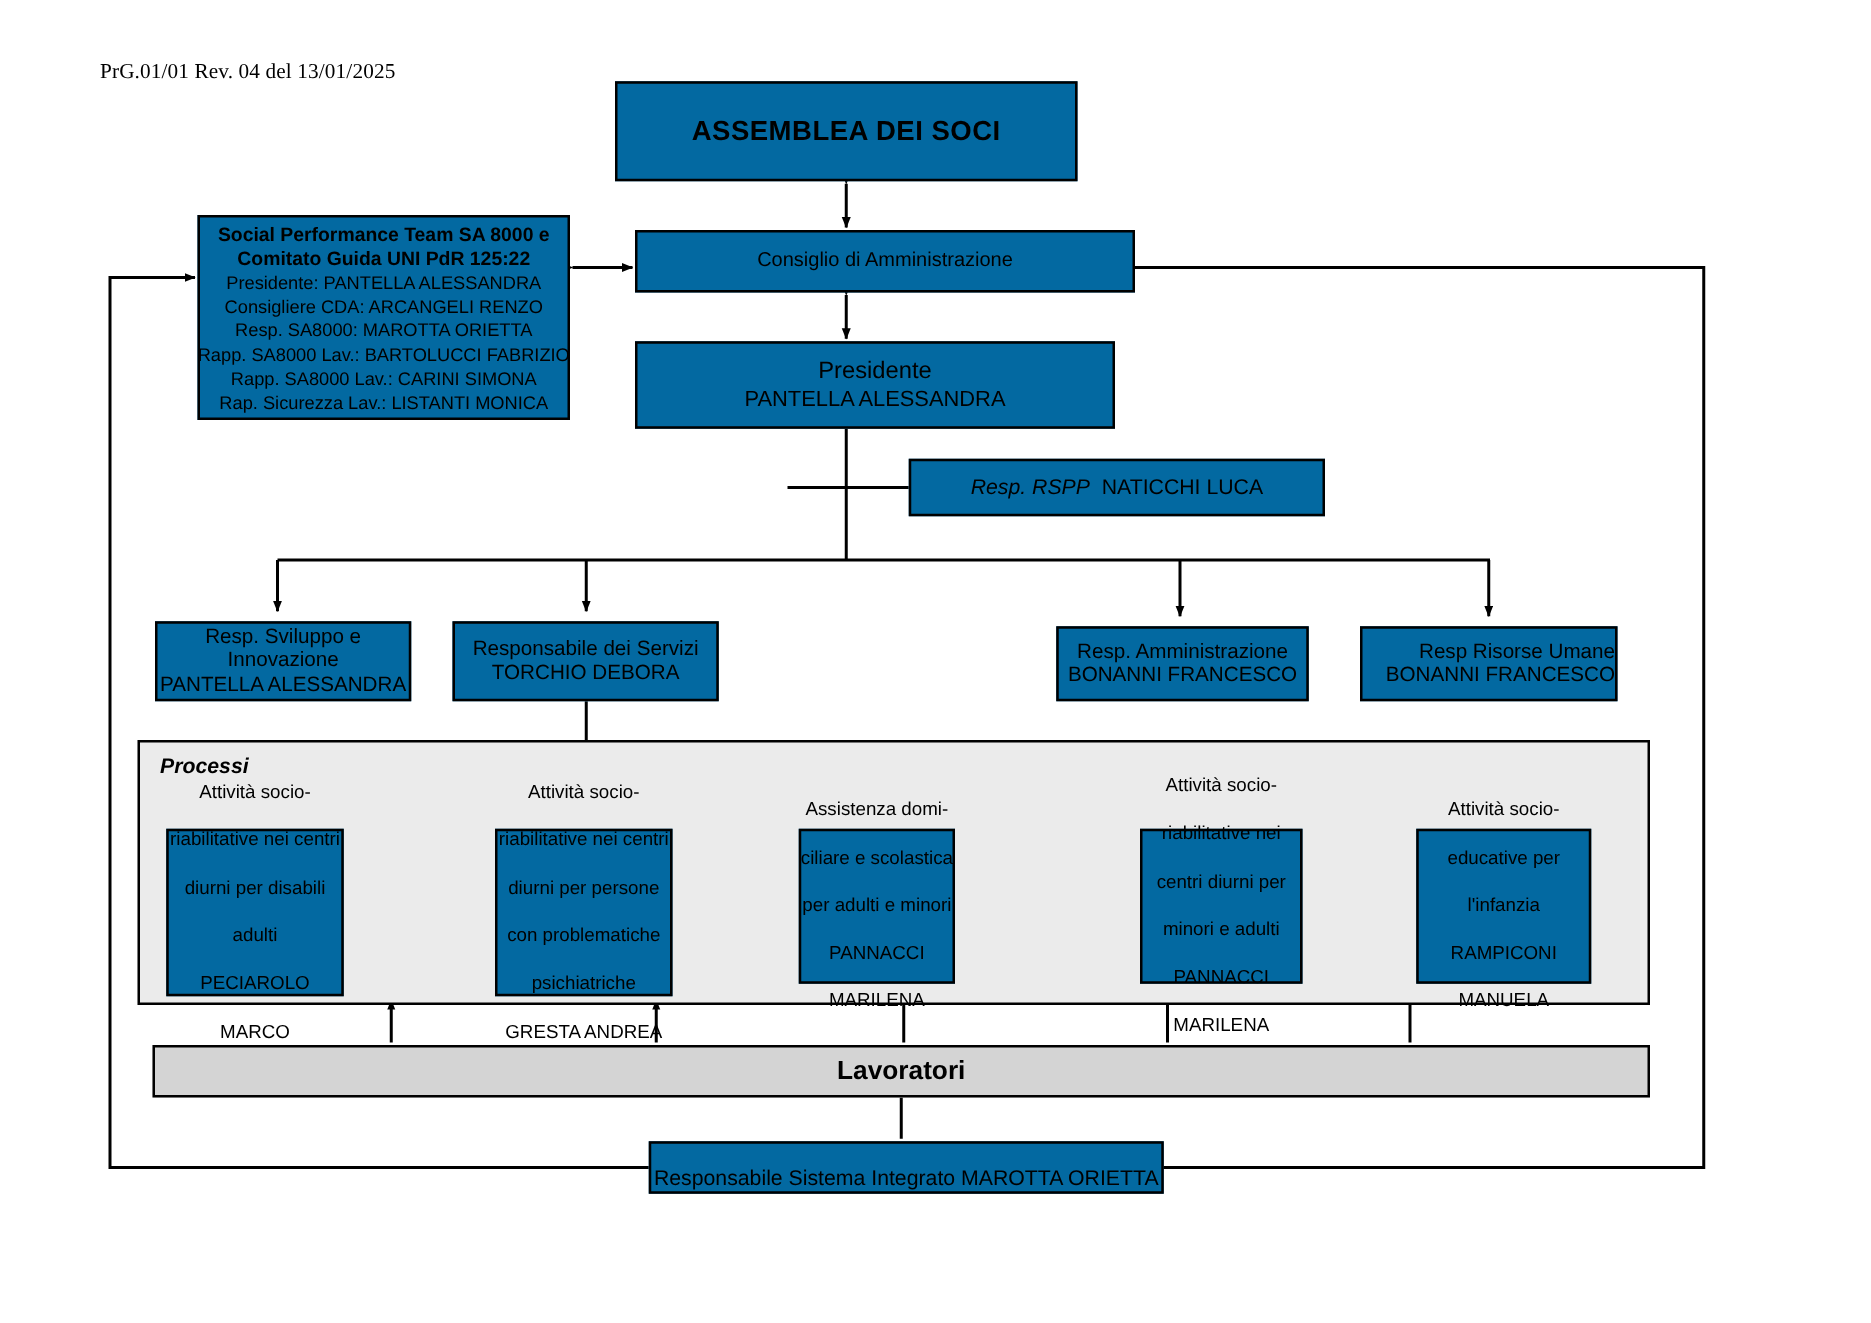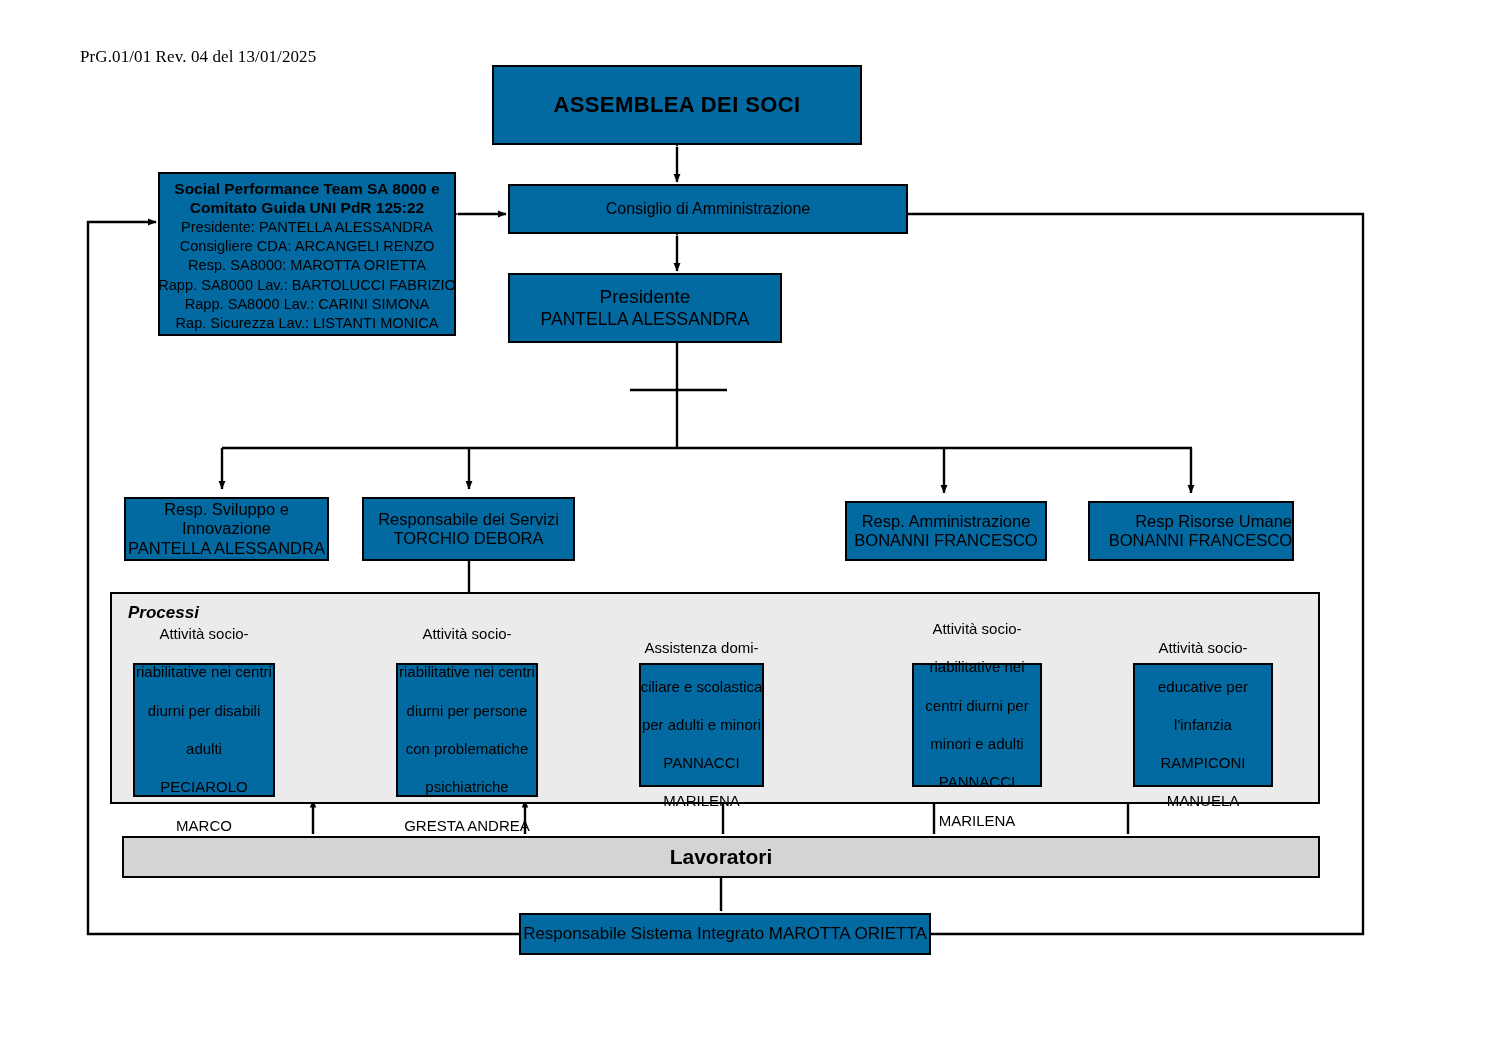--- a/index.html
+++ b/index.html
@@ -59,21 +59,21 @@
     justify-content: flex-start;
   }
   #spt .hd { font-weight: bold; font-size: 15.5px; line-height: 1.25; }
   #spt .rw { font-size: 14.6px; line-height: 1.32; }
 
   #consiglio {
     left: 508px; top: 184px; width: 400px; height: 50px;
     font-size: 16px;
   }
   #presidente {
-    left: 508px; top: 273px; width: 274px; height: 70px;
+    left: 508px; top: 273px; width: 384px; height: 70px;
     font-size: 19px;
   }
   #presidente .sub { font-size: 17.5px; }
 
   #privacy {
     left: 312px; top: 367px; width: 318px; height: 46px;
     font-size: 17px;
   }
   #privacy .it, #rspp .it { font-style: italic; }
   #rspp {
@@ -132,20 +132,21 @@
     box-sizing: border-box;
     border: 2px solid #000000;
     background: #d4d4d4;
     display: flex; align-items: center; justify-content: center;
     font-size: 21px; font-weight: bold;
     z-index: 3;
   }
   #rsi {
     left: 519px; top: 913px; width: 412px; height: 42px;
     font-size: 17px;
+    justify-content: flex-end;
   }
 </style>
 </head>
 <body>
 
 <div id="page">
 
   <div class="doc-header">PrG.01/01 Rev. 04 del 13/01/2025</div>
 
   <svg id="connectors" viewBox="0 0 1497 1058" width="1497" height="1058">
@@ -214,20 +215,23 @@
   <div class="node" id="consiglio">
     <span class="ln">Consiglio di Amministrazione</span>
   </div>
 
   <div class="node" id="presidente">
     <span class="ln">Presidente</span>
     <span class="ln sub">PANTELLA ALESSANDRA</span>
   </div>
 
 
+  <div class="node" id="rspp">
+    <span class="ln"><span class="it">Resp. RSPP</span>&nbsp;&nbsp;<span>NATICCHI LUCA</span></span>
+  </div>
 
   <div class="node" id="sviluppo">
     <span class="ln">Resp. Sviluppo e</span>
     <span class="ln">Innovazione</span>
     <span class="ln">PANTELLA ALESSANDRA</span>
   </div>
 
   <div class="node" id="servizi">
     <span class="ln">Responsabile dei Servizi</span>
     <span class="ln">TORCHIO DEBORA</span>

